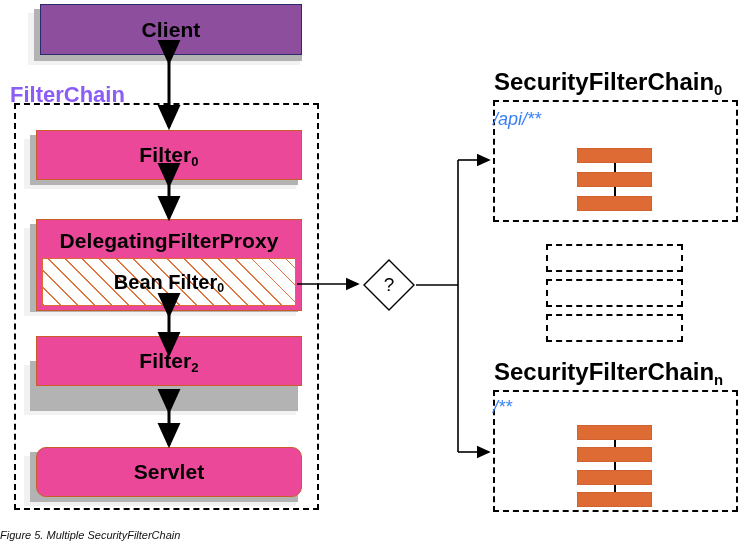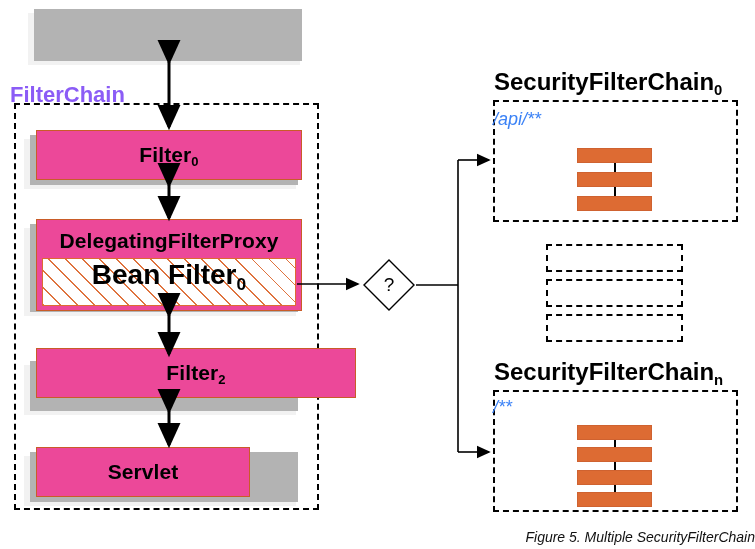--- a/index.html
+++ b/index.html
@@ -55,23 +55,24 @@
     border: 1px solid #DD6B33;
     background-color: #ffffff;
     background-image: repeating-linear-gradient(
       45deg,
       rgba(221,107,51,0.95) 0px,
       rgba(221,107,51,0.95) 1px,
       rgba(255,255,255,0) 1px,
       rgba(255,255,255,0) 12px
     );
     display: flex;
+    align-items: center;
     justify-content: center;
     font-weight: bold;
-    font-size: 28px;
+    font-size: 20px;
     color: #000;
   }
   .node-hatch .lbl { position: relative; }
 
   sub {
     font-size: 0.62em;
     vertical-align: baseline;
     position: relative;
     bottom: -0.32em;
     font-weight: bold;
@@ -130,35 +131,38 @@
   #arrows {
     position: absolute;
     left: 0; top: 0;
     width: 755px;
     height: 549px;
     pointer-events: none;
   }
 
   .caption {
     position: absolute;
-    font-size: 14px;
+    font-size: 11px;
     font-style: italic;
     color: #111;
     white-space: nowrap;
-    text-align: right;
+    text-align: left;
     width: 100%;
   }
 </style>
 </head>
 <body>
 
 <div id="canvas">
 
   <div class="shadow-lite" style="left:28px; top:13px; width:272px; height:52px;"></div>
   <div class="shadow-dark" style="left:34px; top:9px; width:268px; height:52px;"></div>
+  <div class="node-box node-client" style="left:40px; top:4px; width:262px; height:51px;">
+    <span>Client</span>
+  </div>
 
   <div class="group-label" style="left:10px; top:82px;">FilterChain</div>
 
   <div class="dashed-box" style="left:14px; top:103px; width:305px; height:407px;"></div>
 
   <div class="shadow-lite" style="left:24px; top:139px; width:272px; height:50px;"></div>
   <div class="shadow-dark" style="left:30px; top:135px; width:268px; height:50px;"></div>
   <div class="node-box node-orange" style="left:36px; top:130px; width:266px; height:50px;">
     <span><span>Filter</span><sub>0</sub></span>
   </div>
@@ -167,27 +171,27 @@
   <div class="shadow-dark" style="left:30px; top:224px; width:268px; height:88px;"></div>
   <div class="node-box node-orange" style="left:36px; top:219px; width:266px; height:92px; align-items:flex-start; padding-top:4px;">
     <span style="line-height:33px;">DelegatingFilterProxy</span>
   </div>
   <div class="node-hatch" style="left:42px; top:258px; width:254px; height:48px;">
     <span class="lbl"><span>Bean Filter</span><sub>0</sub></span>
   </div>
 
   <div class="shadow-lite" style="left:24px; top:365px; width:272px; height:50px;"></div>
   <div class="shadow-dark" style="left:30px; top:361px; width:268px; height:50px;"></div>
-  <div class="node-box node-orange" style="left:36px; top:348px; width:320px; height:50px;">
+  <div class="node-box node-orange" style="left:36px; top:336px; width:266px; height:50px;">
     <span><span>Filter</span><sub>2</sub></span>
   </div>
 
   <div class="shadow-lite" style="left:24px; top:456px; width:272px; height:50px;"></div>
   <div class="shadow-dark" style="left:30px; top:452px; width:268px; height:50px;"></div>
-  <div class="node-box node-orange" style="left:36px; top:447px; width:214px; height:50px;">
+  <div class="node-box node-orange" style="left:36px; top:447px; width:266px; height:50px;border-radius:10px;">
     <span>Servlet</span>
   </div>
 
   <div class="abs" style="left:362px; top:258px; width:54px; height:54px;">
     <svg width="54" height="54" viewBox="0 0 54 54">
       <polygon points="27,2 52,27 27,52 2,27" fill="#ffffff" stroke="#000000" stroke-width="1.4"></polygon>
     </svg>
     <span class="abs" style="left:0; top:0; width:54px; height:54px; display:flex; align-items:center; justify-content:center; font-size:19px; color:#000;">?</span>
   </div>
 

